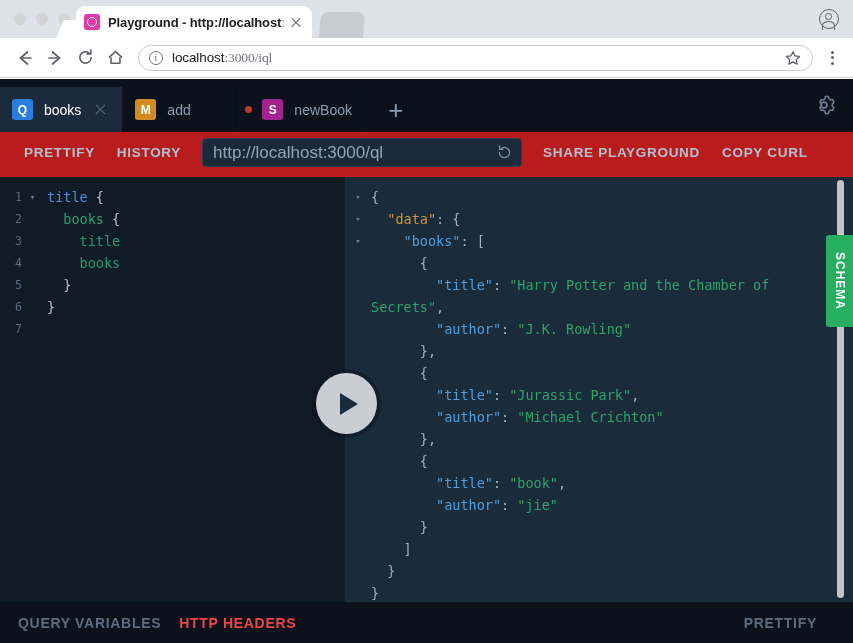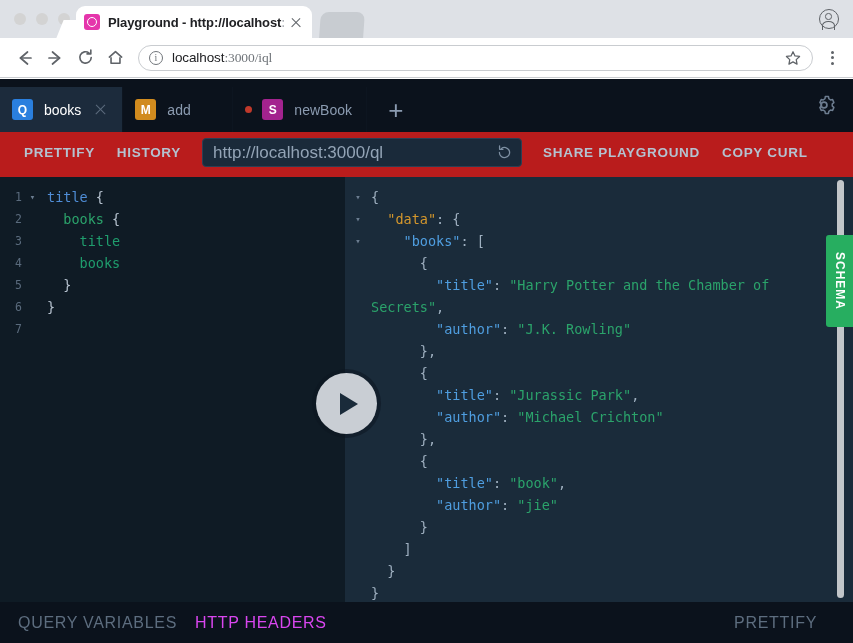--- a/index.html
+++ b/index.html
@@ -286,24 +286,24 @@
   }
 
   .pg-bottom {
     position: absolute; left: 0; bottom: 0;
     width: 853px; height: 41px;
     background: #0b121c;
     display: flex; align-items: center;
     padding: 0 18px; box-sizing: border-box;
   }
   .bb-item {
-    font-size: 16px; font-weight: normal; letter-spacing: 0.7px;
+    font-size: 14px; font-weight: bold; letter-spacing: 0.7px;
     color: #5d6d7f; margin-right: 18px; white-space: nowrap;
   }
-  .bb-item.active { color: #d946ef; }
+  .bb-item.active { color: #ef4444; }
   .bb-spacer { flex: 1; }
 </style>
 </head>
 <body>
 
 <div class="app">
 
   <div class="browser-top">
     <div class="traffic">
       <span></span>

